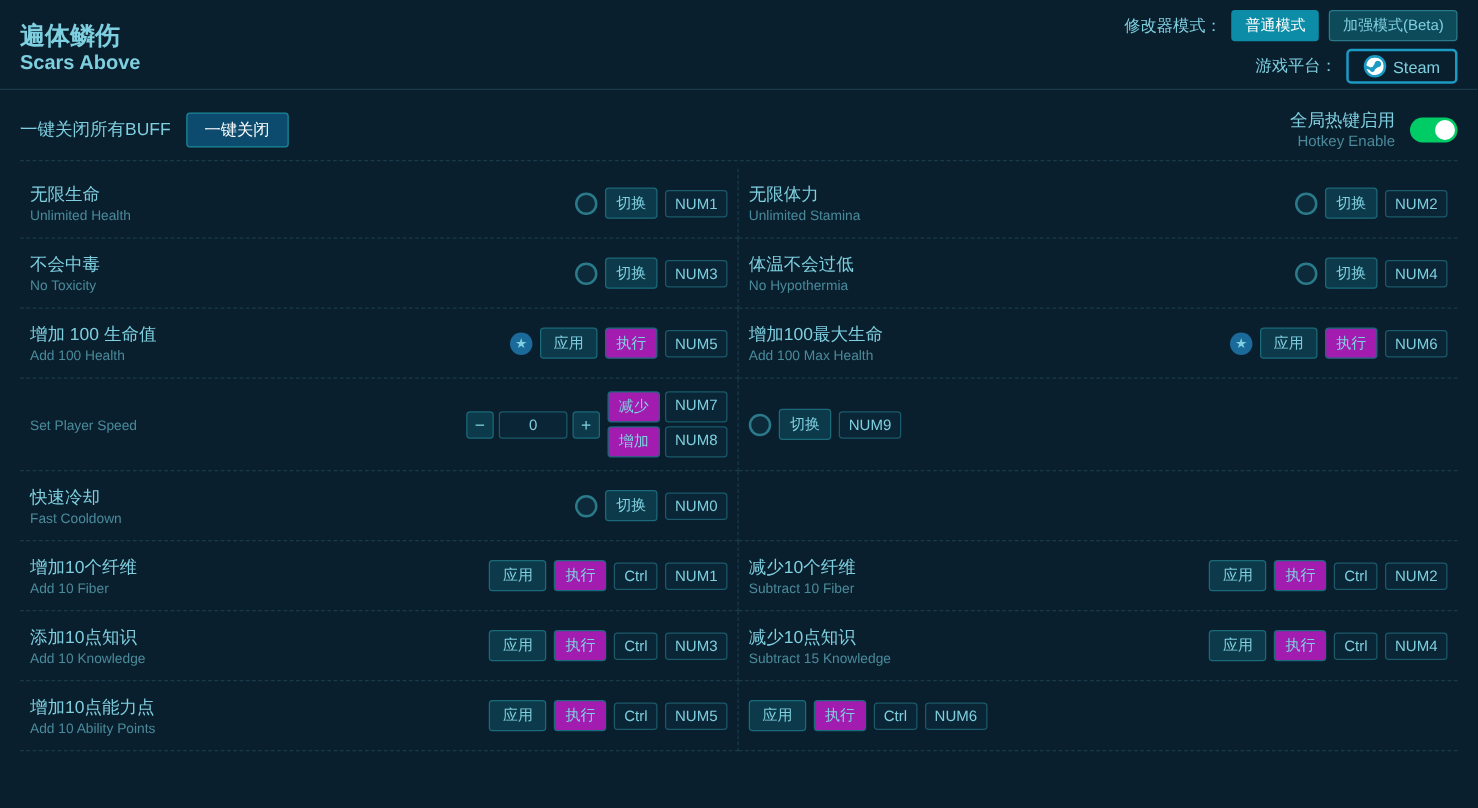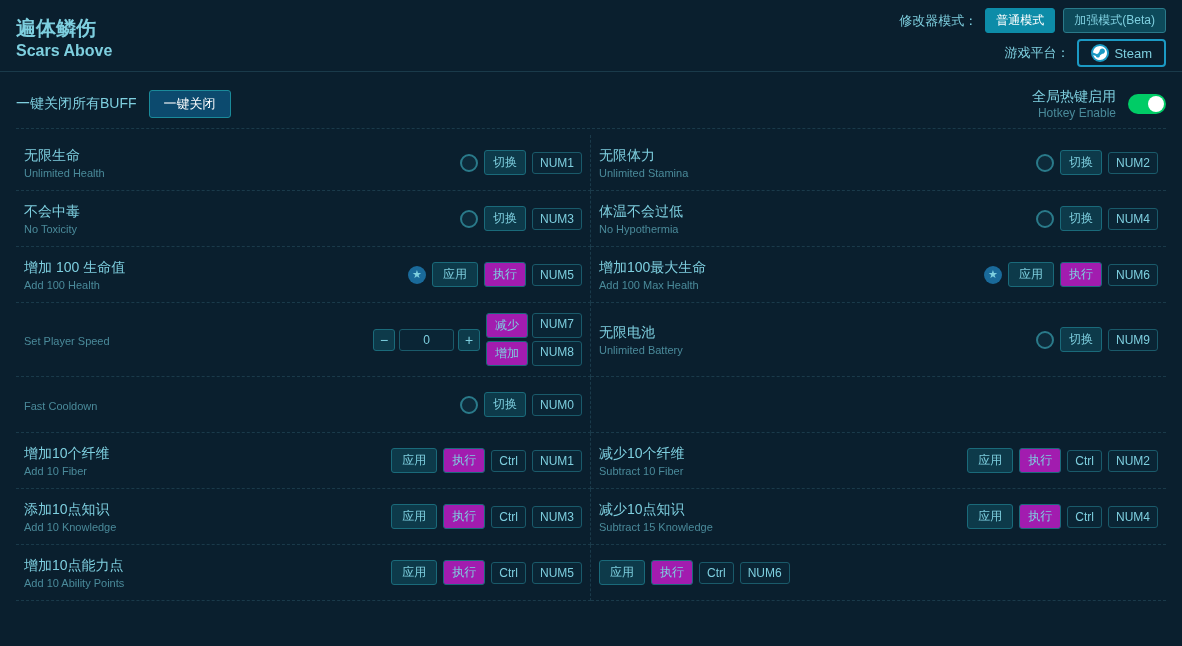--- a/index.html
+++ b/index.html
@@ -433,32 +433,29 @@
                 <span class="key-badge">NUM7</span>
               </div>
               <div style="display: flex; gap: 4px;">
                 <button class="btn-exec">增加</button>
                 <span class="key-badge">NUM8</span>
               </div>
             </div>
           </div>
         </div>
         <div class="feature-item">
-          <div class="feature-label">
-            <span class="feature-cn">无限电池</span>
-            <span class="feature-en">Unlimited Battery</span>
-          </div>
           <div class="feature-controls">
             <div class="circle-toggle"></div>
             <button class="btn-switch">切换</button>
             <span class="key-badge">NUM9</span>
           </div>
         </div>
         <div class="feature-item">
           <div class="feature-label">
+            <span class="feature-cn">快速冷却</span>
             <span class="feature-en">Fast Cooldown</span>
           </div>
           <div class="feature-controls">
             <div class="circle-toggle"></div>
             <button class="btn-switch">切换</button>
             <span class="key-badge">NUM0</span>
           </div>
         </div>
         <div class="feature-item"></div>
         <div class="feature-item">

